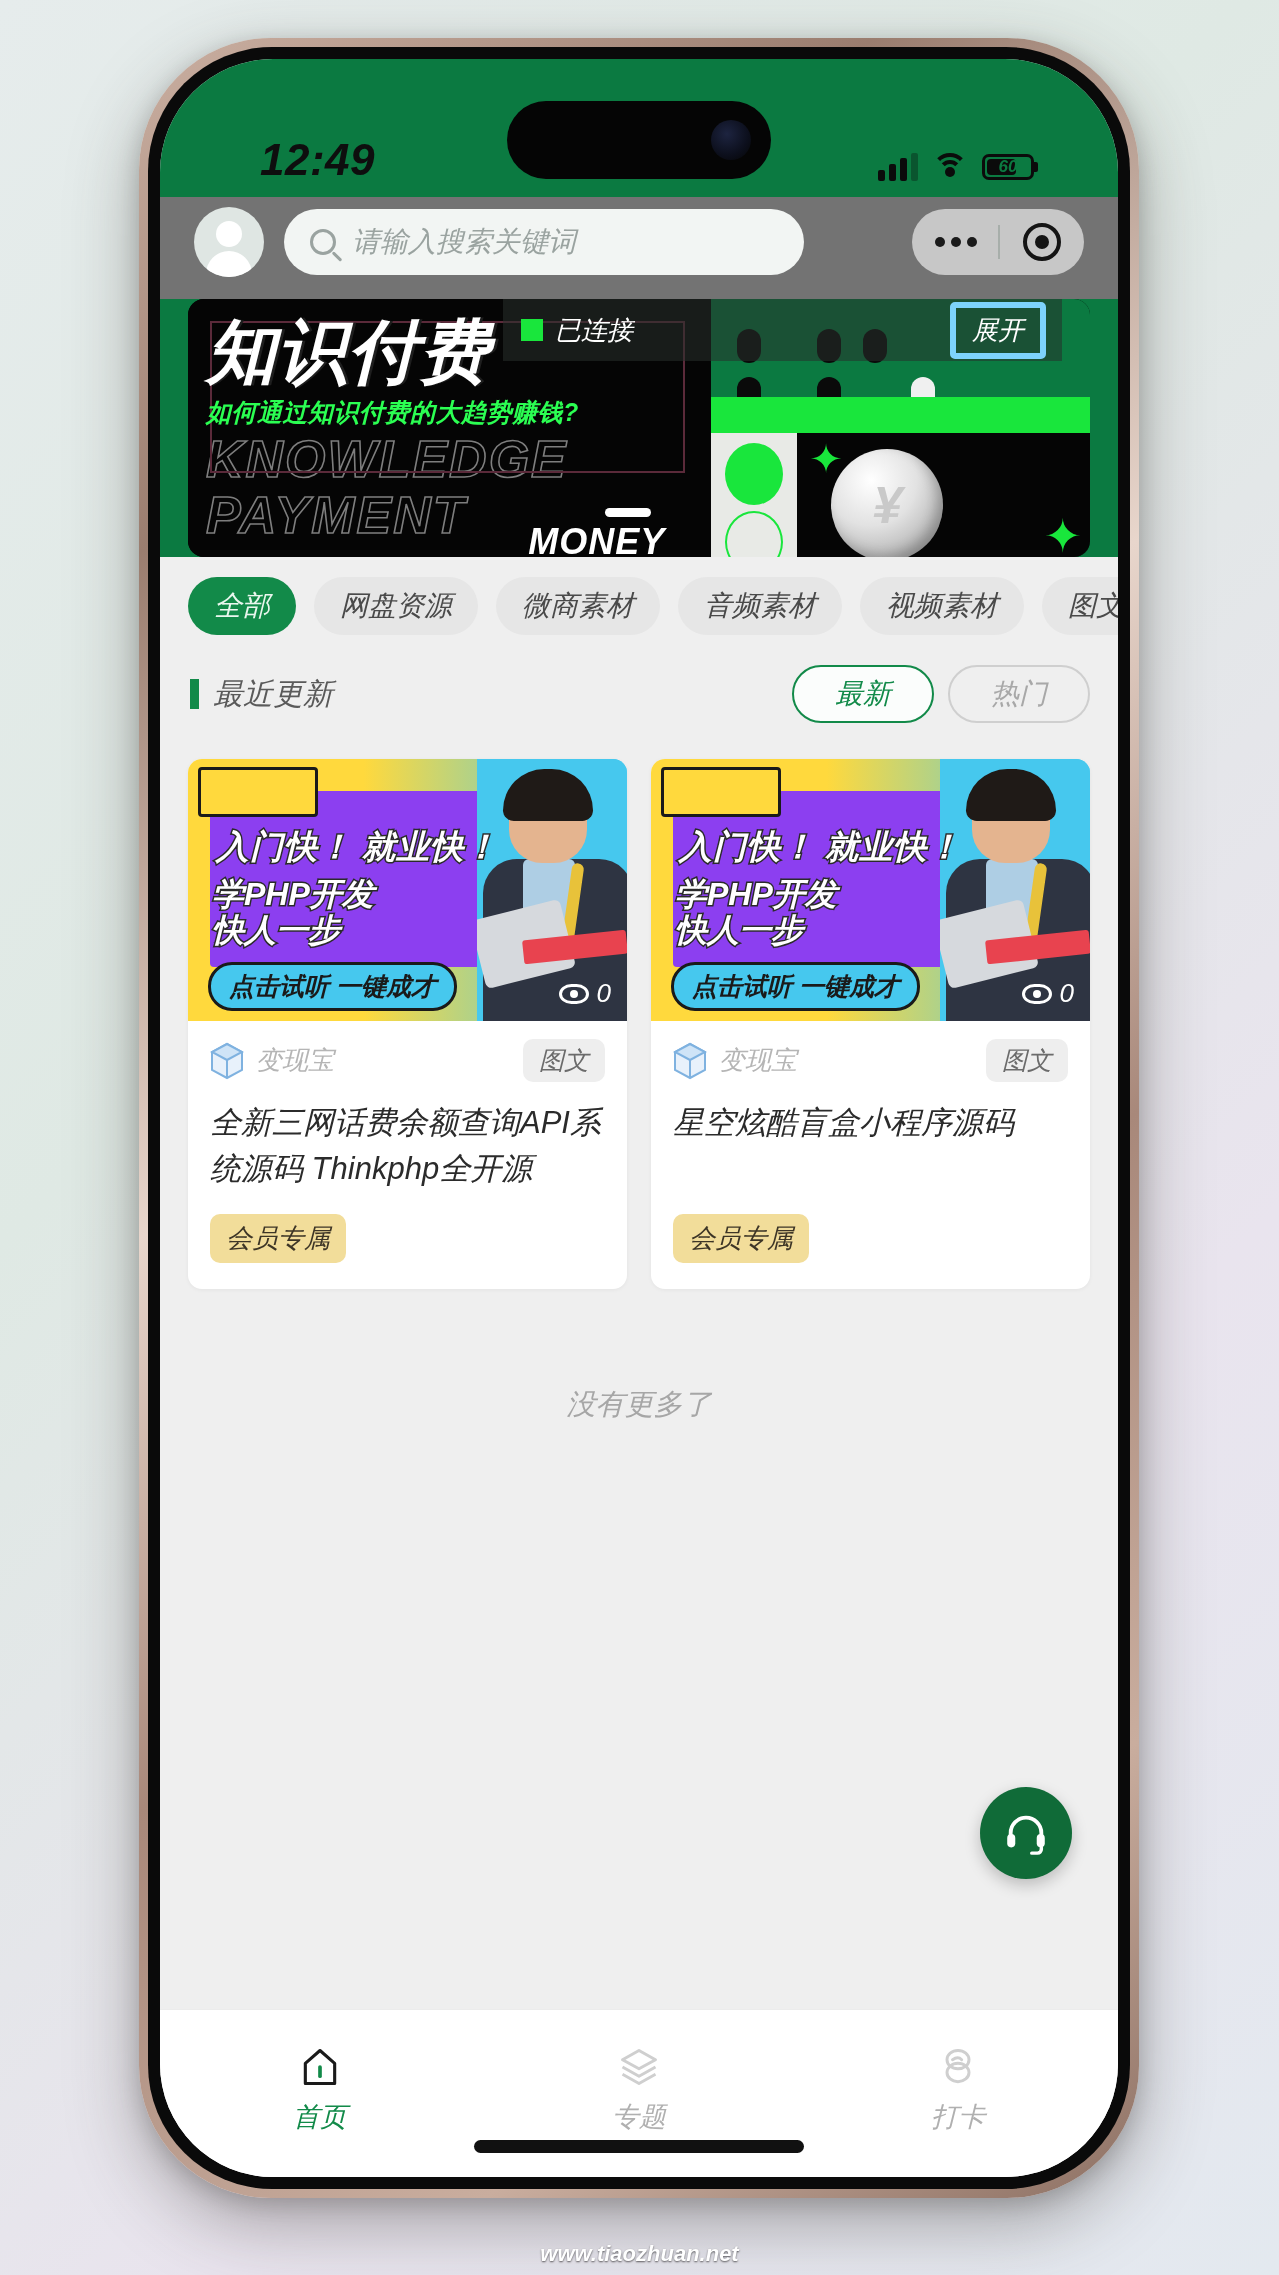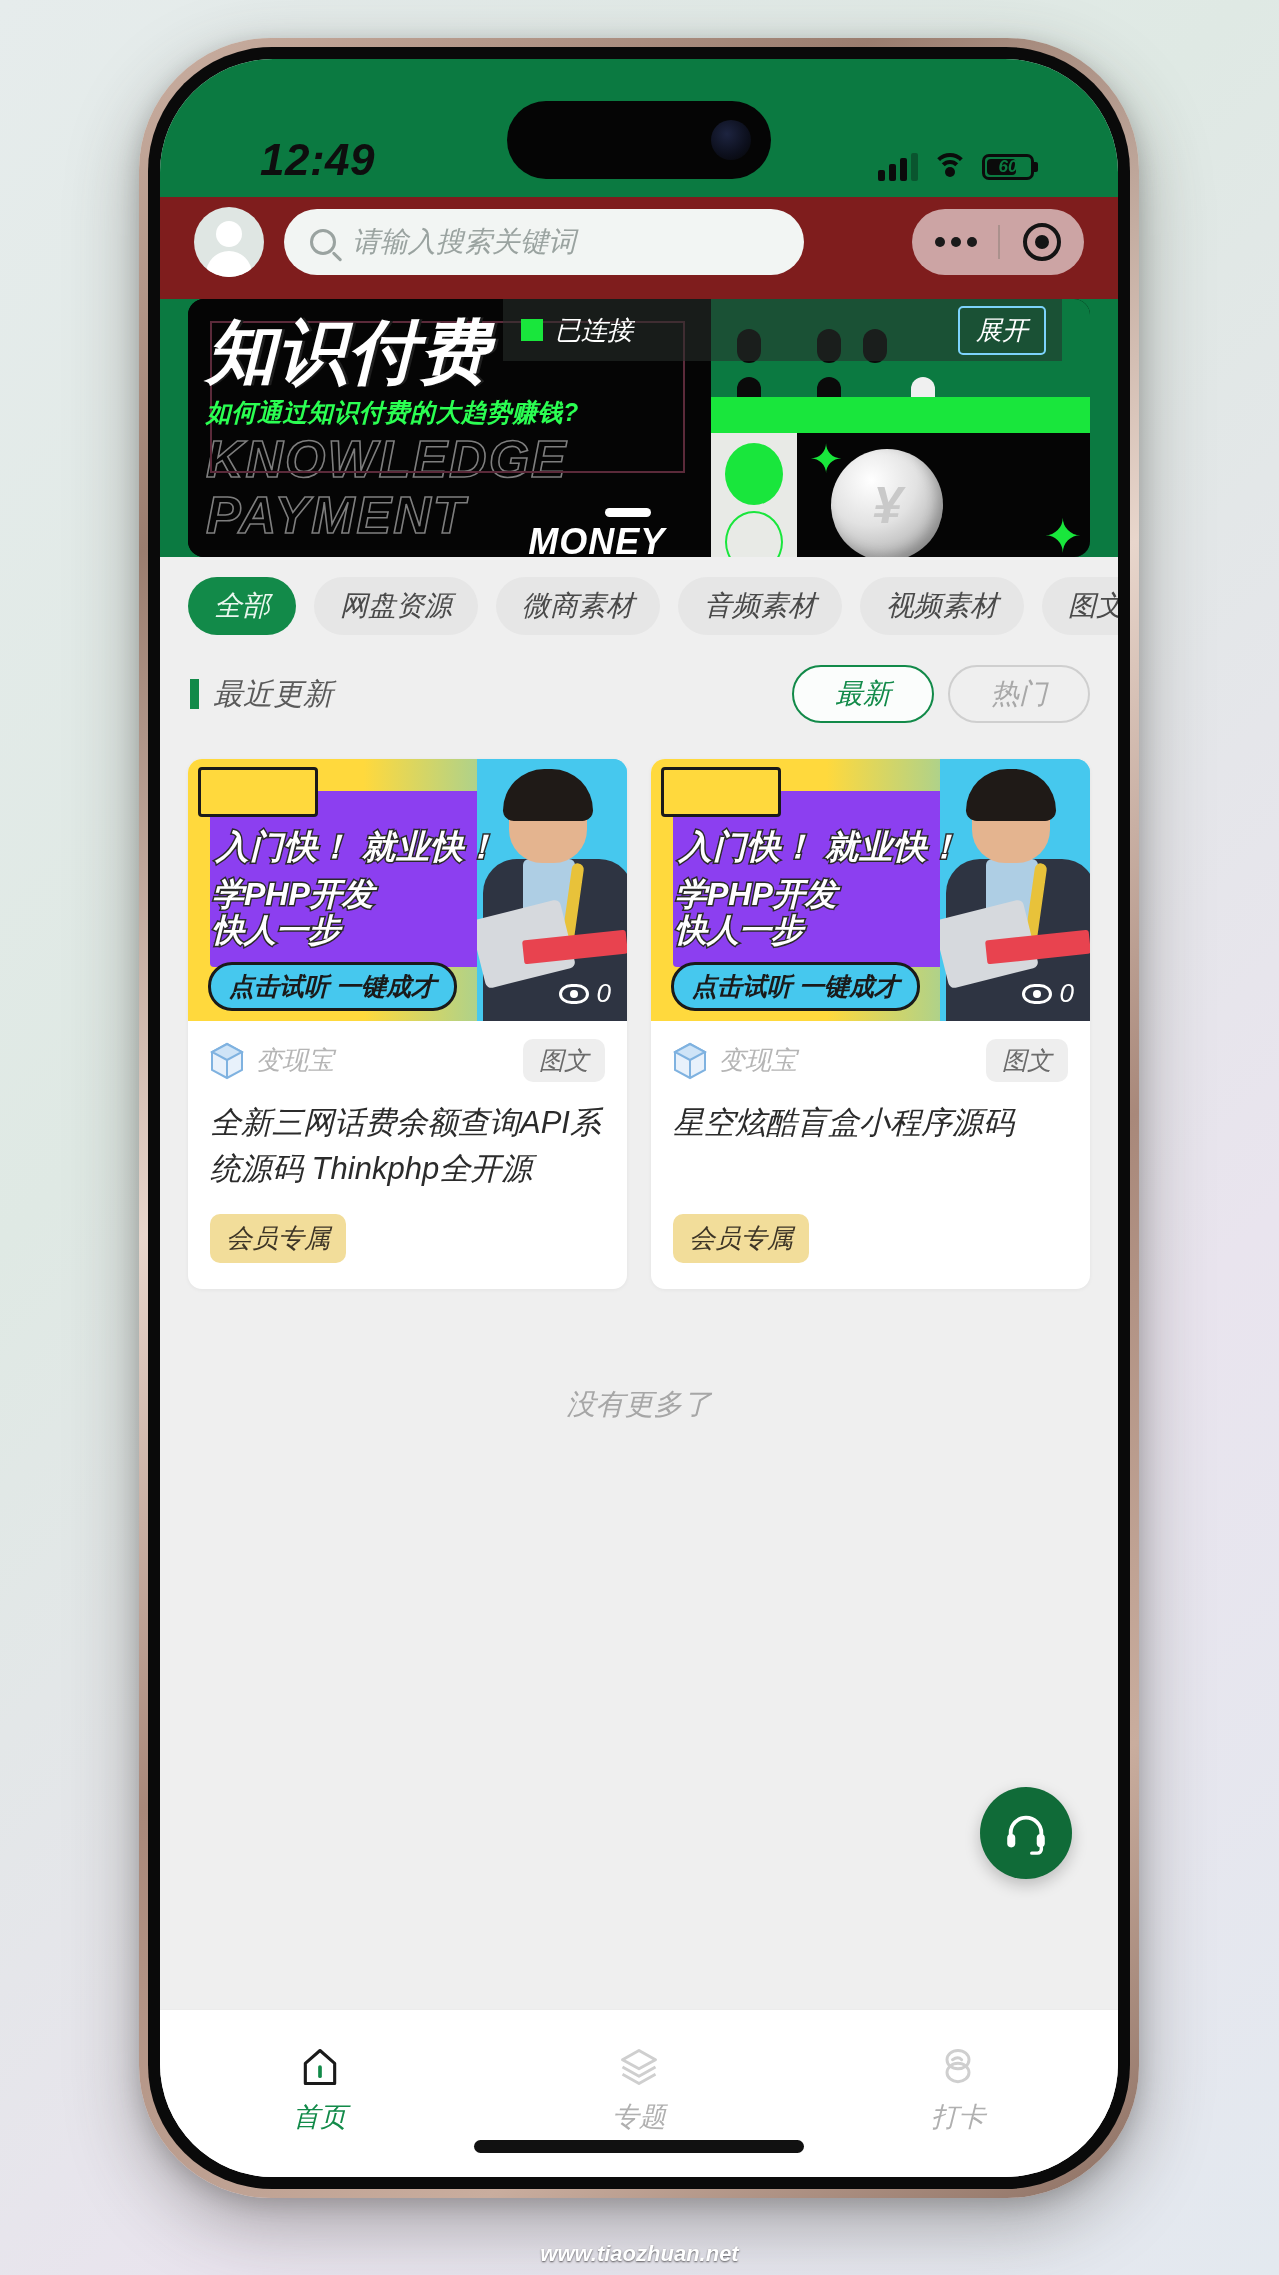--- a/index.html
+++ b/index.html
@@ -114,21 +114,21 @@
   .batt::after {
     content:""; position: absolute; right: -7px; top: 50%;
     transform: translateY(-50%);
     width: 4px; height: 10px; background: #0b0b0b; border-radius: 0 2px 2px 0;
   }
   .batt-fill { position:absolute; left:2px; top:2px; bottom:2px; width: 62%; background:#0b0b0b; border-radius:4px; }
   .batt-num { position: relative; font-size: 17px; font-weight: bold; color:#0b7a41; z-index:2; }
 
   
   .header {
-    background: #7f1d1d;
+    background: #737373;
     flex: 0 0 auto;
     padding: 10px 34px 22px 34px;
     display: flex;
     align-items: center;
     gap: 20px;
   }
   .avatar {
     width: 70px; height: 70px; border-radius: 50%;
     background: #dfe6e3;
     position: relative; flex: 0 0 auto;
@@ -261,21 +261,21 @@
 
   .banner-overlay {
     position:absolute; left: 315px; top: 0; right: 28px; height: 62px;
     background: rgba(40,48,44,0.55);
     display:flex; align-items:center; padding: 0 16px 0 18px;
     gap: 12px;
   }
   .ov-sq { width: 22px; height: 22px; background:#19e63c; }
   .ov-txt { font-size: 26px; color:#fff; }
   .ov-btn {
-    margin-left:auto; border: 2px solid #7dd3fc; color:#fff; font-size: 26px;
+    margin-left:auto; border: 6px solid #7dd3fc; color:#fff; font-size: 26px;
     padding: 5px 16px; border-radius: 5px;
   }
 
   
   .cats {
     background:#efefef;
     display: flex; align-items: center; gap: 18px;
     padding: 20px 0 18px 28px;
     overflow: hidden;
     white-space: nowrap;

